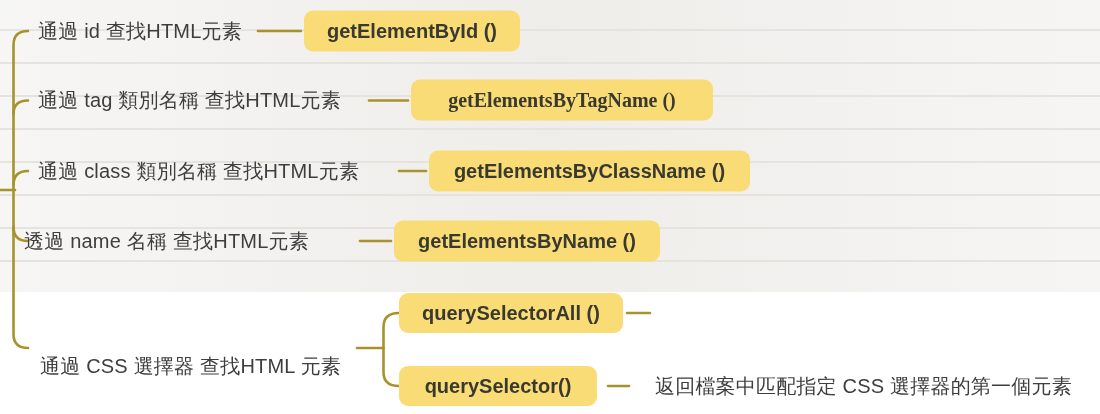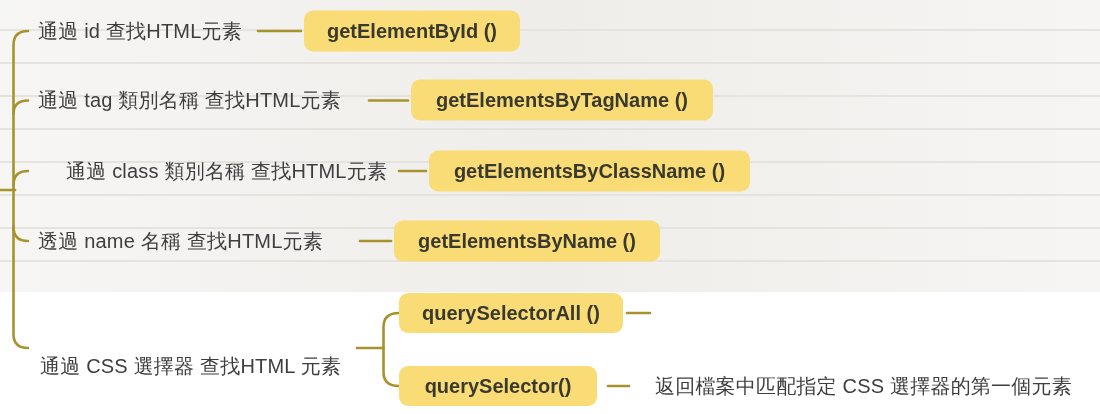--- a/index.html
+++ b/index.html
@@ -76,26 +76,26 @@
     <path d="M 357 348 L 383.5 348"></path>
     <path d="M 399 313 Q 383.5 313 383.5 327 L 383.5 372 Q 383.5 386 399 386"></path>
     <path d="M 627 313 L 650 313"></path>
     <path d="M 608 386 L 629 386"></path>
   </svg>
 
   <div class="topic" style="left:38px; top:31px;">通過 id 查找HTML元素</div>
   <div class="method-box" style="left:304px; top:31px; min-width:211px;">getElementById ()</div>
 
   <div class="topic" style="left:38px; top:100px;">通過 tag 類別名稱 查找HTML元素</div>
-  <div class="method-box" style="left:411px; top:100px; min-width:302px;">getElementsByTagName ()</div>
+  <div class="method-box" style="left:411px; top:100px; min-width:302px;font-family:Liberation Serif, serif;">getElementsByTagName ()</div>
 
-  <div class="topic" style="left:38px; top:171px;margin-left:28px;">通過 class 類別名稱 查找HTML元素</div>
+  <div class="topic" style="left:38px; top:171px;">通過 class 類別名稱 查找HTML元素</div>
   <div class="method-box" style="left:429px; top:171px; min-width:321px;text-align:right;">getElementsByClassName ()</div>
 
-  <div class="topic" style="left:38px; top:241px;text-align:right;">透過 name 名稱 查找HTML元素</div>
+  <div class="topic" style="left:24px; top:241px;text-align:right;">透過 name 名稱 查找HTML元素</div>
   <div class="method-box" style="left:394px; top:241px; min-width:266px;">getElementsByName ()</div>
 
   <div class="topic" style="left:40px; top:342px;margin-top:24px;">通過 CSS 選擇器 查找HTML 元素</div>
 
   <div class="method-box" style="left:399px; top:313px; min-width:223px; height:40px;">querySelectorAll ()</div>
 
   <div class="method-box" style="left:399px; top:386px; min-width:198px; height:40px;">querySelector()</div>
   <div class="topic" style="left:655px; top:386px;">返回檔案中匹配指定 CSS 選擇器的第一個元素</div>
 
 </div>

